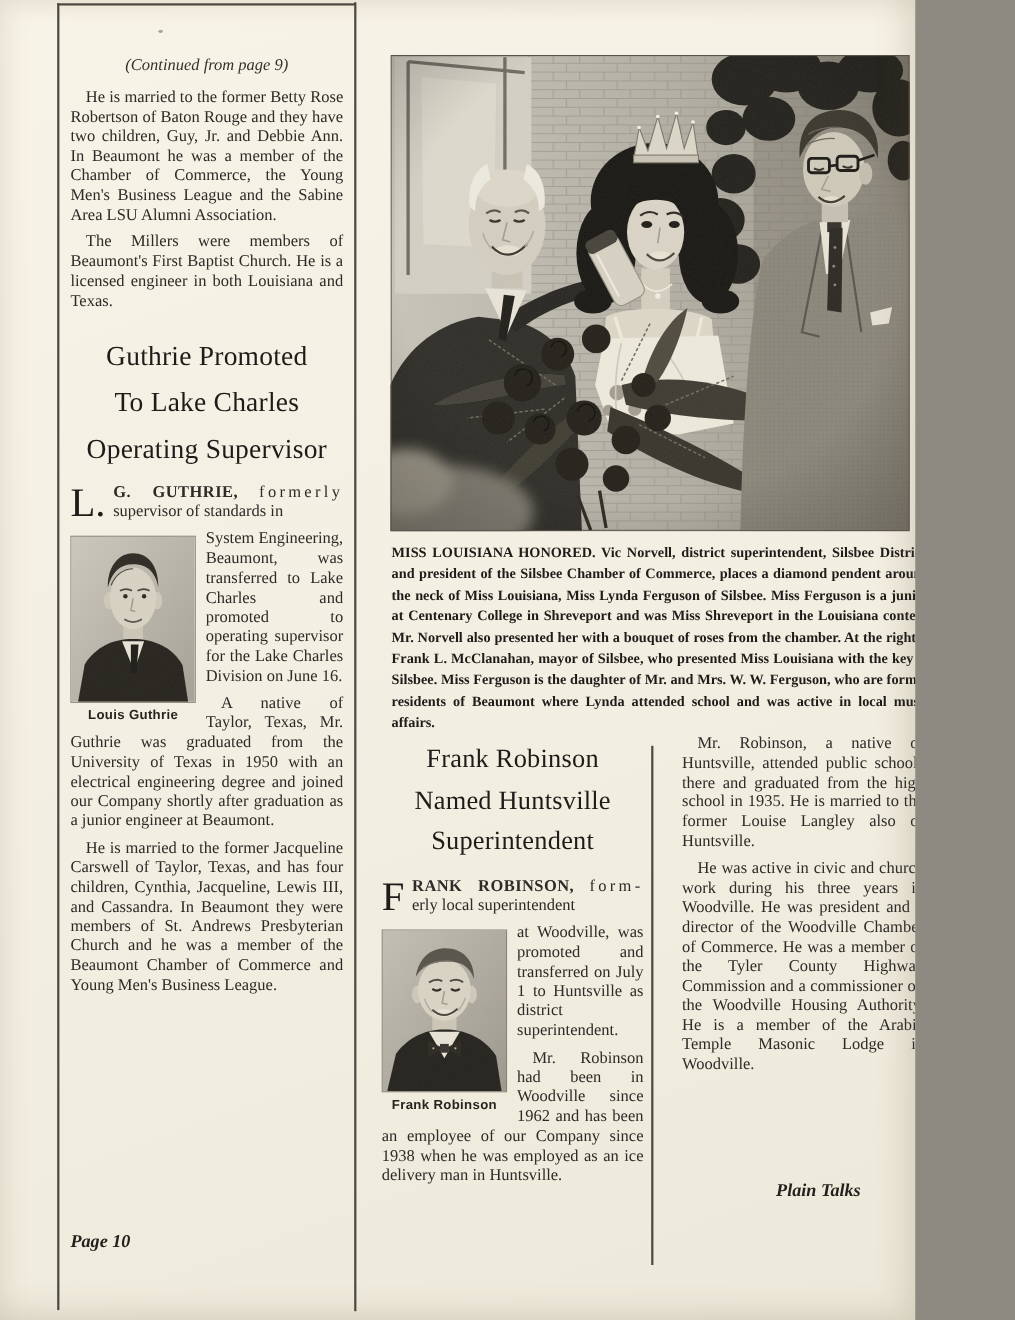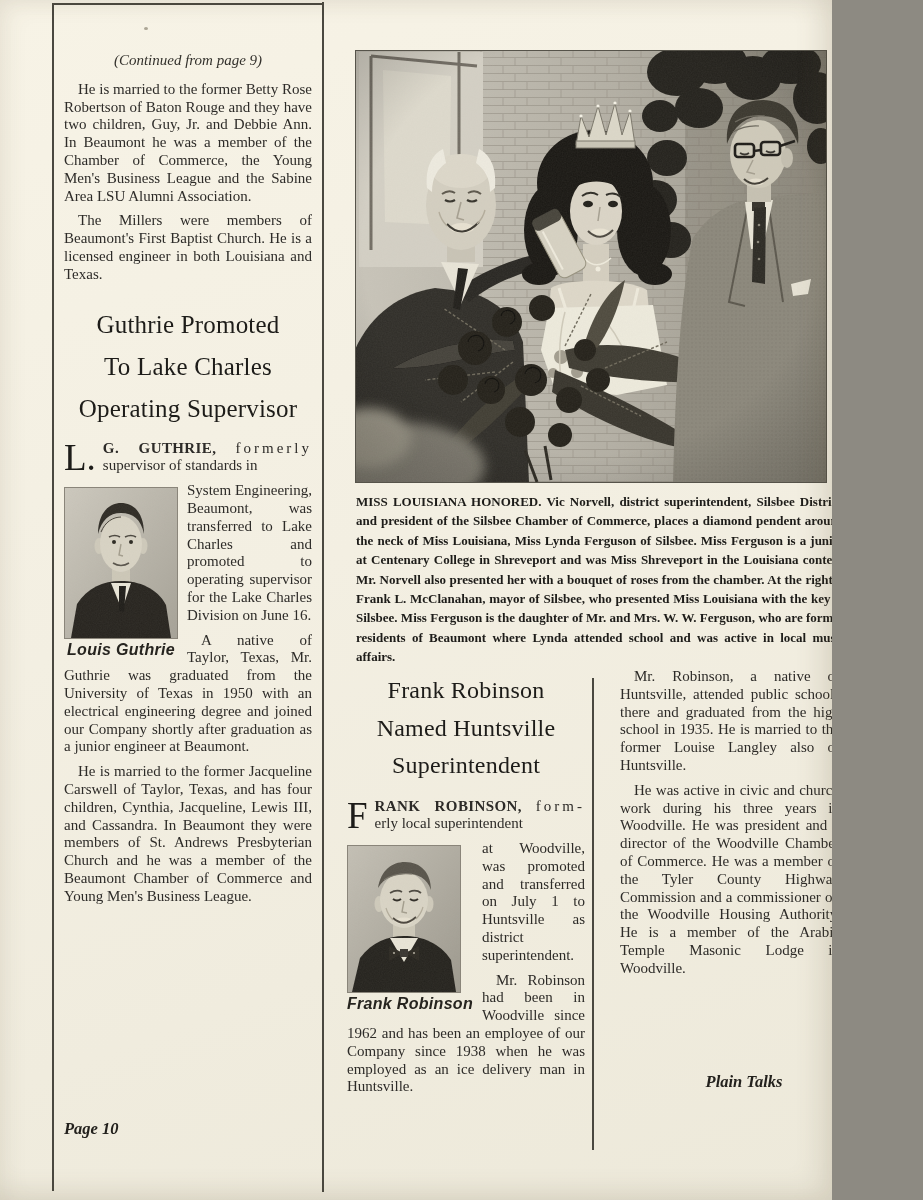--- a/index.html
+++ b/index.html
@@ -24,21 +24,21 @@
   .note{font-style:italic;text-align:center;text-indent:0;margin-bottom:11px;font-size:15px;color:#33312c;}
   .headline{font-size:25px;line-height:42px;color:#1d1c19;text-align:center;margin:20px 0 10px 0;letter-spacing:.2px;font-weight:normal;}
   #col-mid .headline{font-size:24px;line-height:37.5px;margin:0 0 13px 0;}
   .hl{display:block;}
   p.lead{text-indent:0;}
   .dropcap{float:left;font-size:37px;line-height:29px;padding:3px 7px 0 0;color:#1d1c19;}
   .lead-bold{font-weight:bold;letter-spacing:.4px;}
   .spaced{letter-spacing:3px;margin-top:20px;}
   figure.portrait{float:left;margin:5px 9px 3px 0;padding:0;}
   figure.portrait svg{display:block;border:1px solid #8a857a;}
-  figcaption{font-family:"Liberation Sans","DejaVu Sans",sans-serif;font-weight:bold;font-size:16px;line-height:14px;text-align:center;margin-top:4px;color:#26241f;letter-spacing:.3px;font-style:italic;}
+  figcaption{font-family:"Liberation Sans","DejaVu Sans",sans-serif;font-weight:bold;font-size:12px;line-height:14px;text-align:center;margin-top:4px;color:#26241f;letter-spacing:.3px;}
   .flow p{text-indent:0;}
   .flow p.indent{text-indent:14px;}
   
   #main-photo{position:absolute;left:355px;top:50px;width:472px;height:433px;margin:0;}
   #main-photo svg{display:block;}
   #main-caption{position:absolute;left:356px;top:492px;width:489px;
     font-family:Liberation Serif, serif;font-weight:bold;
     font-size:13px;line-height:19.4px;text-align:justify;color:#1d1c19;}
   
   .folio{position:absolute;font-weight:bold;font-style:italic;font-size:16.5px;color:#23211d;text-align:center;}

